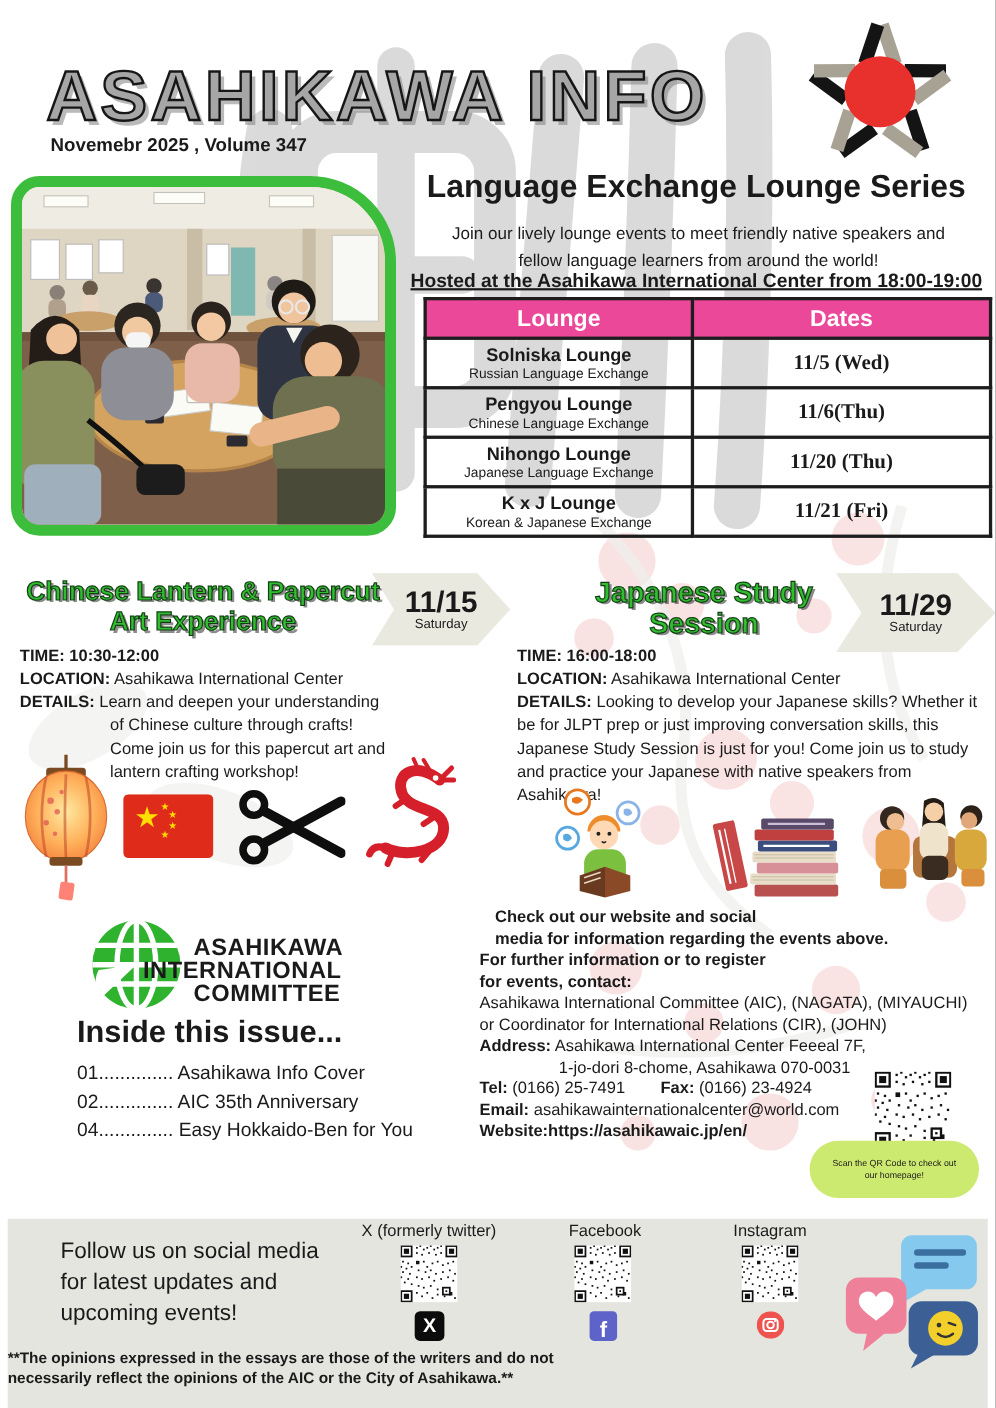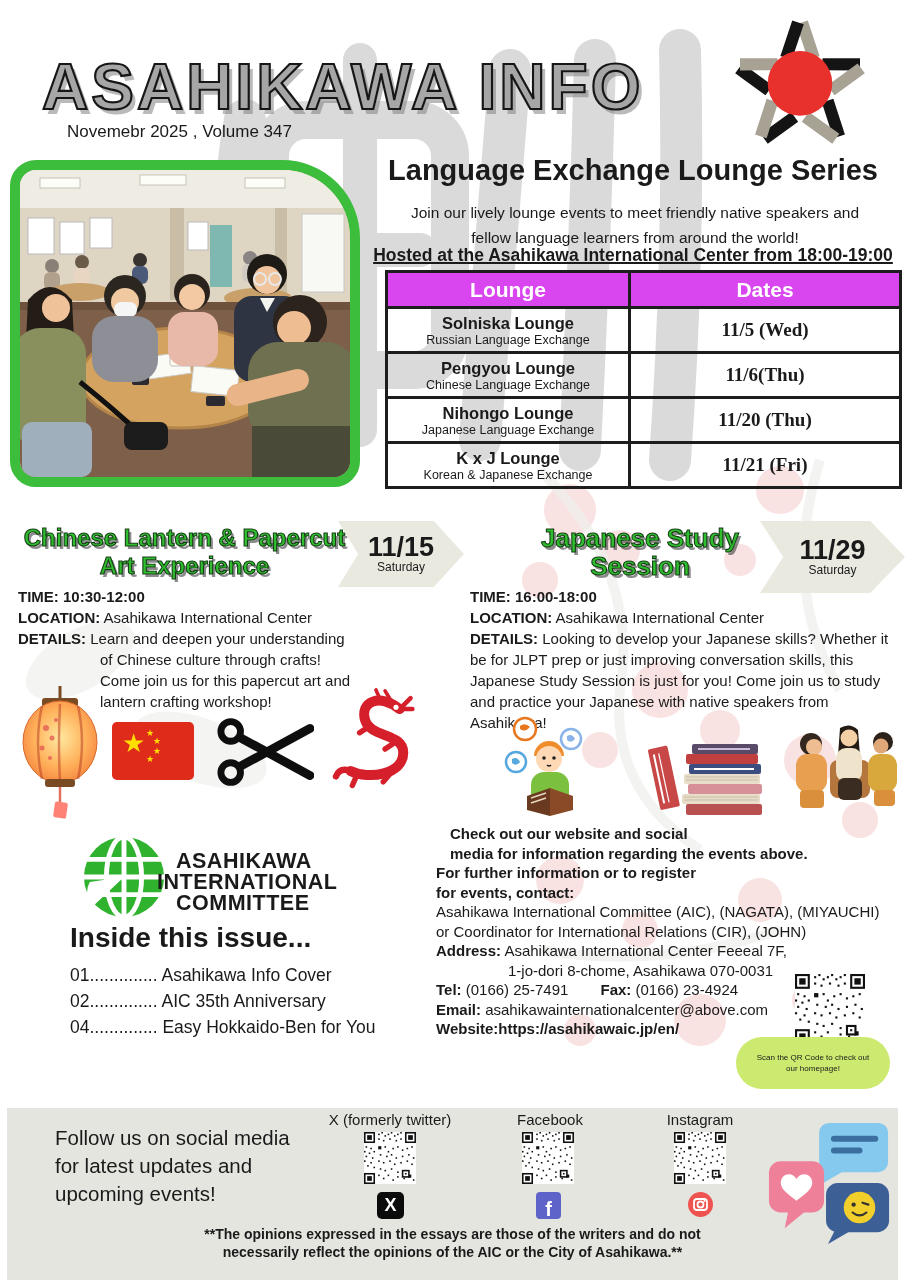--- a/index.html
+++ b/index.html
@@ -8,33 +8,33 @@
   .abs{position:absolute;}
   
   #wm-kanji{left:150px;top:0;width:560px;height:490px;z-index:0;}
   #wm-berries{left:480px;top:430px;width:425px;height:660px;z-index:0;opacity:.16;}
   #wm-berries2{left:0px;top:560px;width:300px;height:300px;z-index:0;opacity:.10;}
   .layer{z-index:2;}
   
   #big-title{left:42px;top:50px;font-size:64px;font-weight:bold;letter-spacing:3px;
     color:#a6a6a6;-webkit-text-stroke:2.2px #161616;
     text-shadow:4px 5px 0 rgba(130,130,130,.55),1px 1px 0 #ffffff;}
-  #issue-line{left:46px;top:122px;font-size:17px;font-weight:normal;margin-left:21px;}
+  #issue-line{left:46px;top:122px;font-size:17px;font-weight:bold;}
   #star-logo{left:705px;top:8px;width:190px;height:148px;}
   
   #photo{left:10px;top:160px;width:350px;height:327px;border:10px solid #3cbd3c;
     border-radius:26px 78px 26px 26px;overflow:hidden;background:#ded5c2;box-sizing:border-box;}
   
   #lounge-title{left:363px;top:154px;width:540px;text-align:center;font-size:29px;font-weight:bold;}
   #lounge-intro{left:375px;top:200px;width:520px;text-align:center;font-size:15.5px;line-height:25px;}
   #hosted-line{left:363px;top:245px;width:540px;text-align:center;font-size:17.5px;font-weight:bold;
     text-decoration:underline;text-decoration-thickness:2px;}
   #lounge-table{left:385px;top:270px;width:517px;border-collapse:collapse;}
   #lounge-table th,#lounge-table td{border:3px solid #1d1d1d;text-align:center;padding:0;}
-  #lounge-table th{background:#d946ef;color:#ffffff;font-size:21px;height:33px;}
+  #lounge-table th{background:#ec4899;color:#ffffff;font-size:21px;height:33px;}
   #lounge-table td{height:42px;}
   td.c-name{width:240px;}
   .l-name{font-size:16.5px;font-weight:bold;}
   .l-sub{font-size:12.5px;}
   .l-date{font-size:19px;font-weight:bold;font-family:Liberation Serif, serif;}
   
   .event-title{font-weight:bold;text-align:center;color:#2ebe2e;line-height:28px;
     -webkit-text-stroke:1.1px #163c16;text-shadow:2.5px 2.5px 0 rgba(45,45,45,.55);}
   #ev1-title{left:12px;top:524px;width:345px;font-size:24px;}
   #ev2-title{left:495px;top:524px;width:290px;font-size:26px;}
@@ -56,21 +56,21 @@
   #flag-ic{left:112px;top:722px;width:82px;height:58px;}
   #scissors-ic{left:216px;top:716px;width:98px;height:72px;}
   #dragon-ic{left:316px;top:684px;width:100px;height:112px;}
   #reader-ic{left:503px;top:716px;width:108px;height:102px;}
   #books-ic{left:642px;top:718px;width:126px;height:100px;}
   #talk-ic{left:788px;top:722px;width:114px;height:94px;}
   
   #aic-globe{left:80px;top:832px;width:88px;height:90px;}
   .aic-line{position:absolute;font-weight:bold;font-size:21.5px;letter-spacing:.5px;}
   #aic-l1{left:176px;top:849px;}
-  #aic-l2{left:130px;top:870px;margin-left:27px;}
+  #aic-l2{left:130px;top:870px;}
   #aic-l3{left:176px;top:891px;}
   #inside-head{left:70px;top:922px;font-size:28px;font-weight:bold;}
   #inside-list{left:70px;top:962px;font-size:17.5px;line-height:26px;}
   .toc-row{white-space:nowrap;}
   
   #contact{left:436px;top:824px;width:470px;font-size:15px;line-height:19.5px;}
   #contact p{margin:0;}
   .pad-l{padding-left:14px;}
   .addr2{padding-left:72px;}
   .fax-gap{display:inline-block;width:28px;}
@@ -85,21 +85,21 @@
   #soc-l1{left:303px;} #soc-l2{left:463px;} #soc-l3{left:613px;}
   .soc-qr{position:absolute;top:24px;width:52px;height:52px;}
   #soc-q1{left:357px;} #soc-q2{left:515px;} #soc-q3{left:667px;}
   .soc-icon{position:absolute;top:84px;}
   #x-icon{left:370px;width:27px;height:27px;background:#0b0b0b;border-radius:5px;color:#fff;
     display:flex;align-items:center;justify-content:center;font-weight:bold;font-size:18px;}
   #fb-icon{left:529px;width:25px;height:27px;background:#5e63c9;border-radius:4px;color:#fff;
     display:flex;align-items:flex-end;justify-content:center;font-weight:bold;font-size:20px;line-height:20px;}
   #ig-icon{left:681px;width:25px;height:25px;}
   #bubbles-ic{position:absolute;left:758px;top:10px;width:128px;height:128px;}
-  #disclaimer{position:absolute;left:0;top:118px;width:100%;text-align:center;
+  #disclaimer{position:absolute;left:0;top:118px;width:100%;text-align:left;
     font-size:14px;font-weight:bold;line-height:17.5px;}
 </style>
 </head>
 <body>
 
 <div class="page">
 
   <svg width="0" height="0" style="position:absolute">
     <symbol id="qr" viewBox="0 0 33 33">
       <rect width="33" height="33" fill="#fff"></rect>
@@ -548,21 +548,21 @@
     <p class="b">for events, contact:</p>
     <p style="width:460px">Asahikawa International Committee (AIC), (NAGATA), (MIYAUCHI) or Coordinator for International Relations (CIR), (JOHN)</p>
     <p><span class="b">Address:</span>
        <span>Asahikawa International Center Feeeal 7F,</span></p>
     <p class="addr2">1-jo-dori 8-chome, Asahikawa 070-0031</p>
     <p><span class="b">Tel:</span>
        <span>(0166) 25-7491</span><span class="fax-gap"></span>
        <span class="b">Fax:</span>
        <span>(0166) 23-4924</span></p>
     <p><span class="b">Email:</span>
-       <span>asahikawainternationalcenter@above.com</span></p>
+       <span>asahikawainternationalcenter@world.com</span></p>
     <p><span class="b">Website:</span><span class="b">https://asahikawaic.jp/en/</span></p>
   </div>
 
   <svg id="contact-qr" class="abs layer">
       <use href="#qr"></use>
     </svg>
   <div id="qr-bubble" class="abs layer">
     <span>Scan the QR Code to check out  our homepage!</span>
   </div>
 

